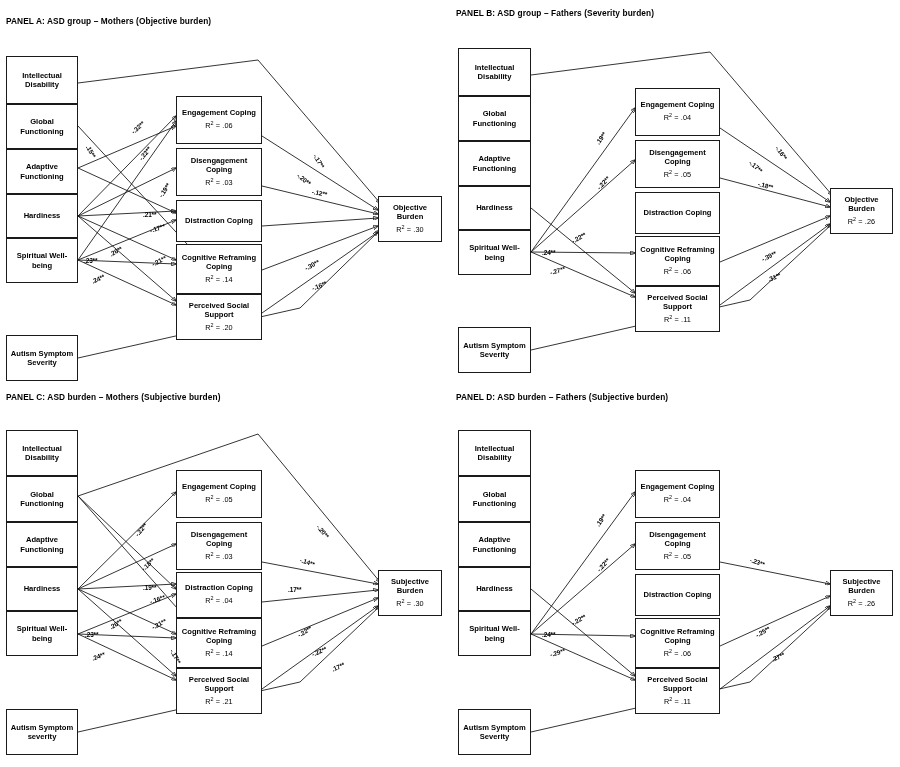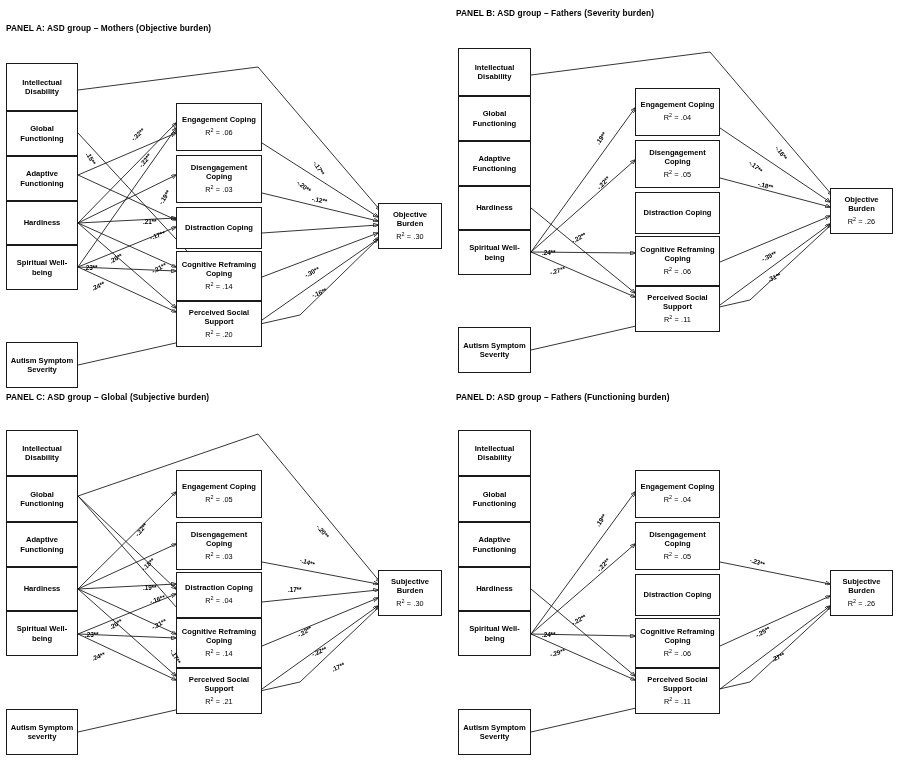--- a/index.html
+++ b/index.html
@@ -25,21 +25,21 @@
   .coef{
     position:absolute;font-size:6.4px;font-weight:bold;white-space:nowrap;
     z-index:4;transform-origin:left center;letter-spacing:-.1px;
   }
 </style>
 </head>
 <body>
 
 <div class="figure">
 
-  <div class="panel" style="left:0;top:15px;">
+  <div class="panel" style="left:0;top:8px;">
     <div class="panel-title">PANEL A: ASD group – Mothers (Objective burden)</div>
 
     <svg class="paths" viewBox="0 0 450 383">
       <defs>
         <marker id="ahA" markerWidth="6" markerHeight="5" refX="5.4" refY="2.5" orient="auto">
           <path d="M0,0 L6,2.5 L0,5 z" fill="#101010" stroke="none"></path>
         </marker>
       </defs>
 
       <path d="M78,75 L258,52 L380,195" marker-end="url(#ahA)"></path>
@@ -203,21 +203,21 @@
     <div class="coef" style="left:92px;top:249px;">.24**</div>
     <div class="coef" style="left:100px;top:269px;transform:rotate(-16deg);">-.27**</div>
     <div class="coef" style="left:327px;top:143px;transform:rotate(54deg);">-.16**</div>
     <div class="coef" style="left:300px;top:158px;transform:rotate(40deg);">-.17**</div>
     <div class="coef" style="left:308px;top:180px;transform:rotate(14deg);">-.18**</div>
     <div class="coef" style="left:312px;top:256px;transform:rotate(-26deg);">-.39**</div>
     <div class="coef" style="left:318px;top:276px;transform:rotate(-22deg);">.31**</div>
   </div>
 
   <div class="panel" style="left:0;top:384px;">
-    <div class="panel-title">PANEL C: ASD group – Global (Subjective burden)</div>
+    <div class="panel-title">PANEL C: ASD burden – Mothers (Subjective burden)</div>
 
     <svg class="paths" viewBox="0 0 450 383">
       <defs>
         <marker id="ahC" markerWidth="6" markerHeight="5" refX="5.4" refY="2.5" orient="auto">
           <path d="M0,0 L6,2.5 L0,5 z" fill="#101010" stroke="none"></path>
         </marker>
       </defs>
       <path d="M78,112 L258,50 L380,198" marker-end="url(#ahC)"></path>
       <path d="M78,112 L200,250" marker-end="url(#ahC)"></path>
       <path d="M78,112 L176,205" marker-end="url(#ahC)"></path>
@@ -292,21 +292,21 @@
     <div class="coef" style="left:92px;top:271px;transform:rotate(-20deg);">.24**</div>
     <div class="coef" style="left:318px;top:138px;transform:rotate(50deg);">-.20**</div>
     <div class="coef" style="left:300px;top:172px;transform:rotate(18deg);">-.14**</div>
     <div class="coef" style="left:288px;top:202px;">.17**</div>
     <div class="coef" style="left:298px;top:248px;transform:rotate(-32deg);">-.22**</div>
     <div class="coef" style="left:312px;top:267px;transform:rotate(-24deg);">-.22**</div>
     <div class="coef" style="left:332px;top:282px;transform:rotate(-24deg);">.17**</div>
   </div>
 
   <div class="panel" style="left:450px;top:384px;">
-    <div class="panel-title">PANEL D: ASD group – Fathers (Functioning burden)</div>
+    <div class="panel-title">PANEL D: ASD burden – Fathers (Subjective burden)</div>
 
     <svg class="paths" viewBox="0 0 450 383">
       <defs>
         <marker id="ahD" markerWidth="6" markerHeight="5" refX="5.4" refY="2.5" orient="auto">
           <path d="M0,0 L6,2.5 L0,5 z" fill="#101010" stroke="none"></path>
         </marker>
       </defs>
       <path d="M81,250 L185,108" marker-end="url(#ahD)"></path>
       <path d="M81,250 L185,160" marker-end="url(#ahD)"></path>
       <path d="M81,250 L185,252" marker-end="url(#ahD)"></path>

